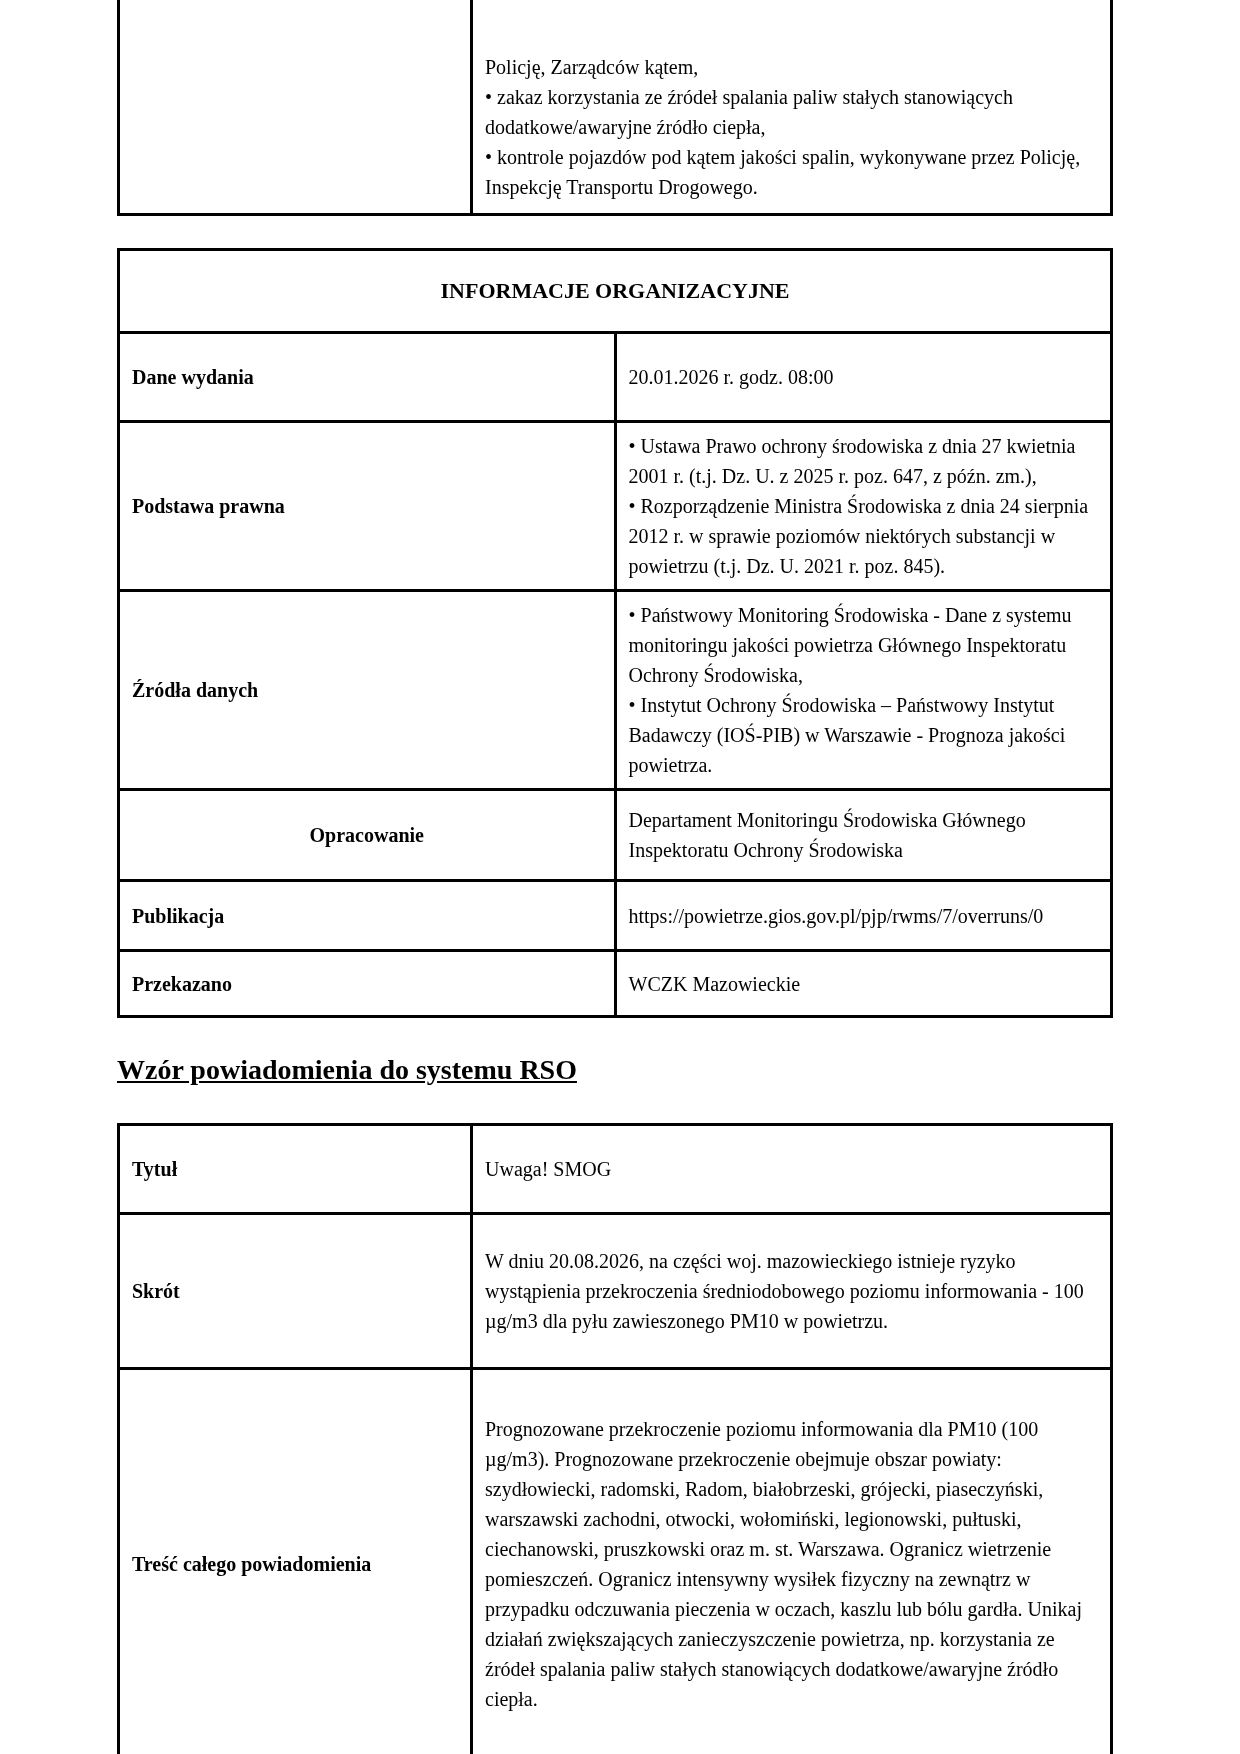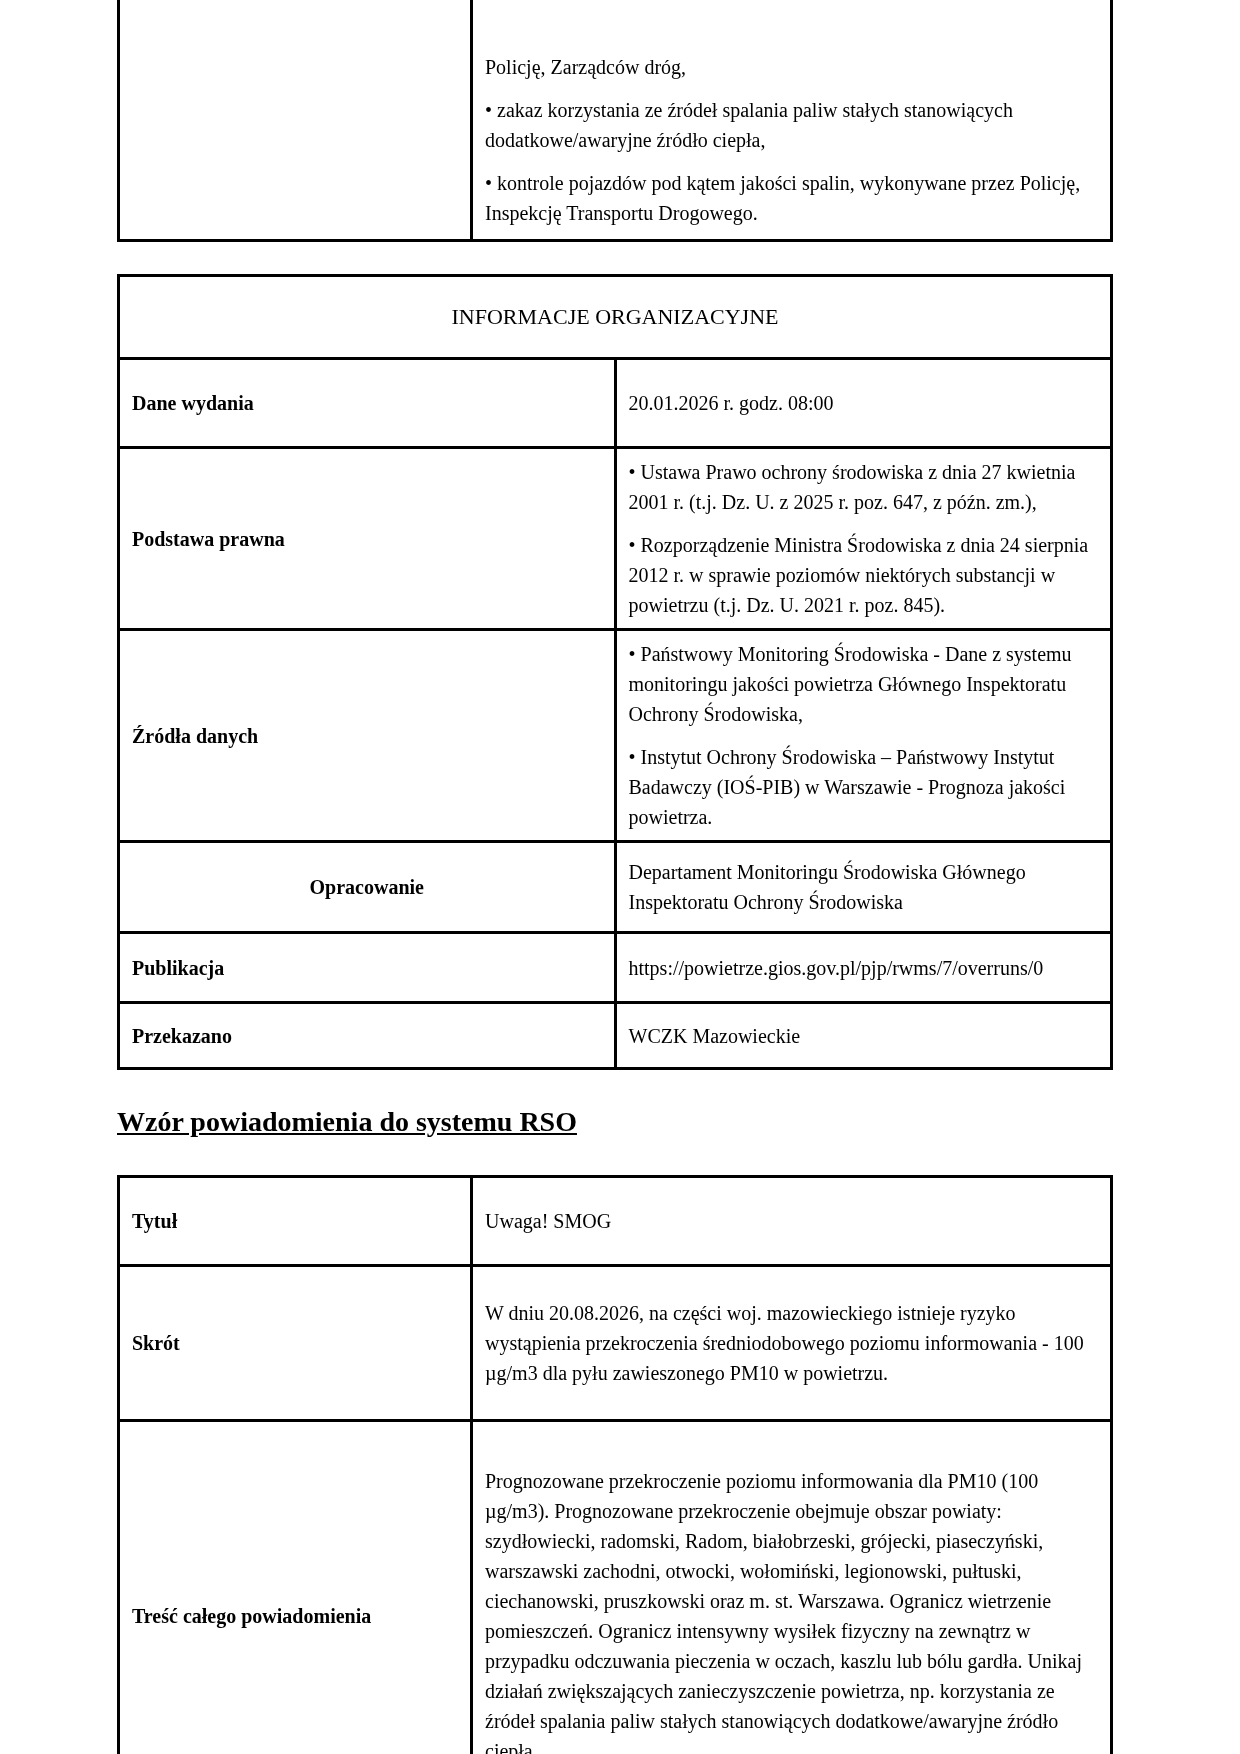--- a/index.html
+++ b/index.html
@@ -29,35 +29,35 @@
     vertical-align: middle;
     padding: 8px 12px;
     line-height: 30px;
   }
   td.lbl {
     width: 326px;
     font-weight: bold;
     padding-left: 14px;
   }
   td.val p { margin: 0; }
-  td.val p + p { margin-top: 13px; }
+  td.val p + p { }
 
   
   table.tbl-cut td {
     border-top: none;
     vertical-align: top;
   }
   table.tbl-cut td.cut-val {
     padding-top: 52px;
     padding-bottom: 11px;
   }
 
   table.tbl-org { margin-top: 32px; }
   td.hdr {
-    font-weight: normal;
+    font-weight: bold;
     text-align: center;
     font-size: 22px;
     height: 64px;
   }
 
   h2.rso-heading {
     margin: 36px 0 37px 0;
     font-size: 28px;
     font-weight: bold;
     text-decoration: underline;
@@ -67,21 +67,21 @@
 </head>
 <body>
 
 <div class="page">
 
   <table class="tbl tbl-cut">
     <tbody>
         <tr>
       <td class="lbl" style="height:185px;"></td>
       <td class="val cut-val">
-        <p>Policję, Zarządców dróg,</p>
+        <p>Policję, Zarządców kątem,</p>
         <p>• zakaz korzystania ze źródeł spalania paliw stałych stanowiących dodatkowe/awaryjne źródło ciepła,</p>
         <p>• kontrole pojazdów pod kątem jakości spalin, wykonywane przez Policję, Inspekcję Transportu Drogowego.</p>
       </td>
     </tr>
   </tbody>
     </table>
 
   <table class="tbl tbl-org">
     <tbody>
         <tr>

